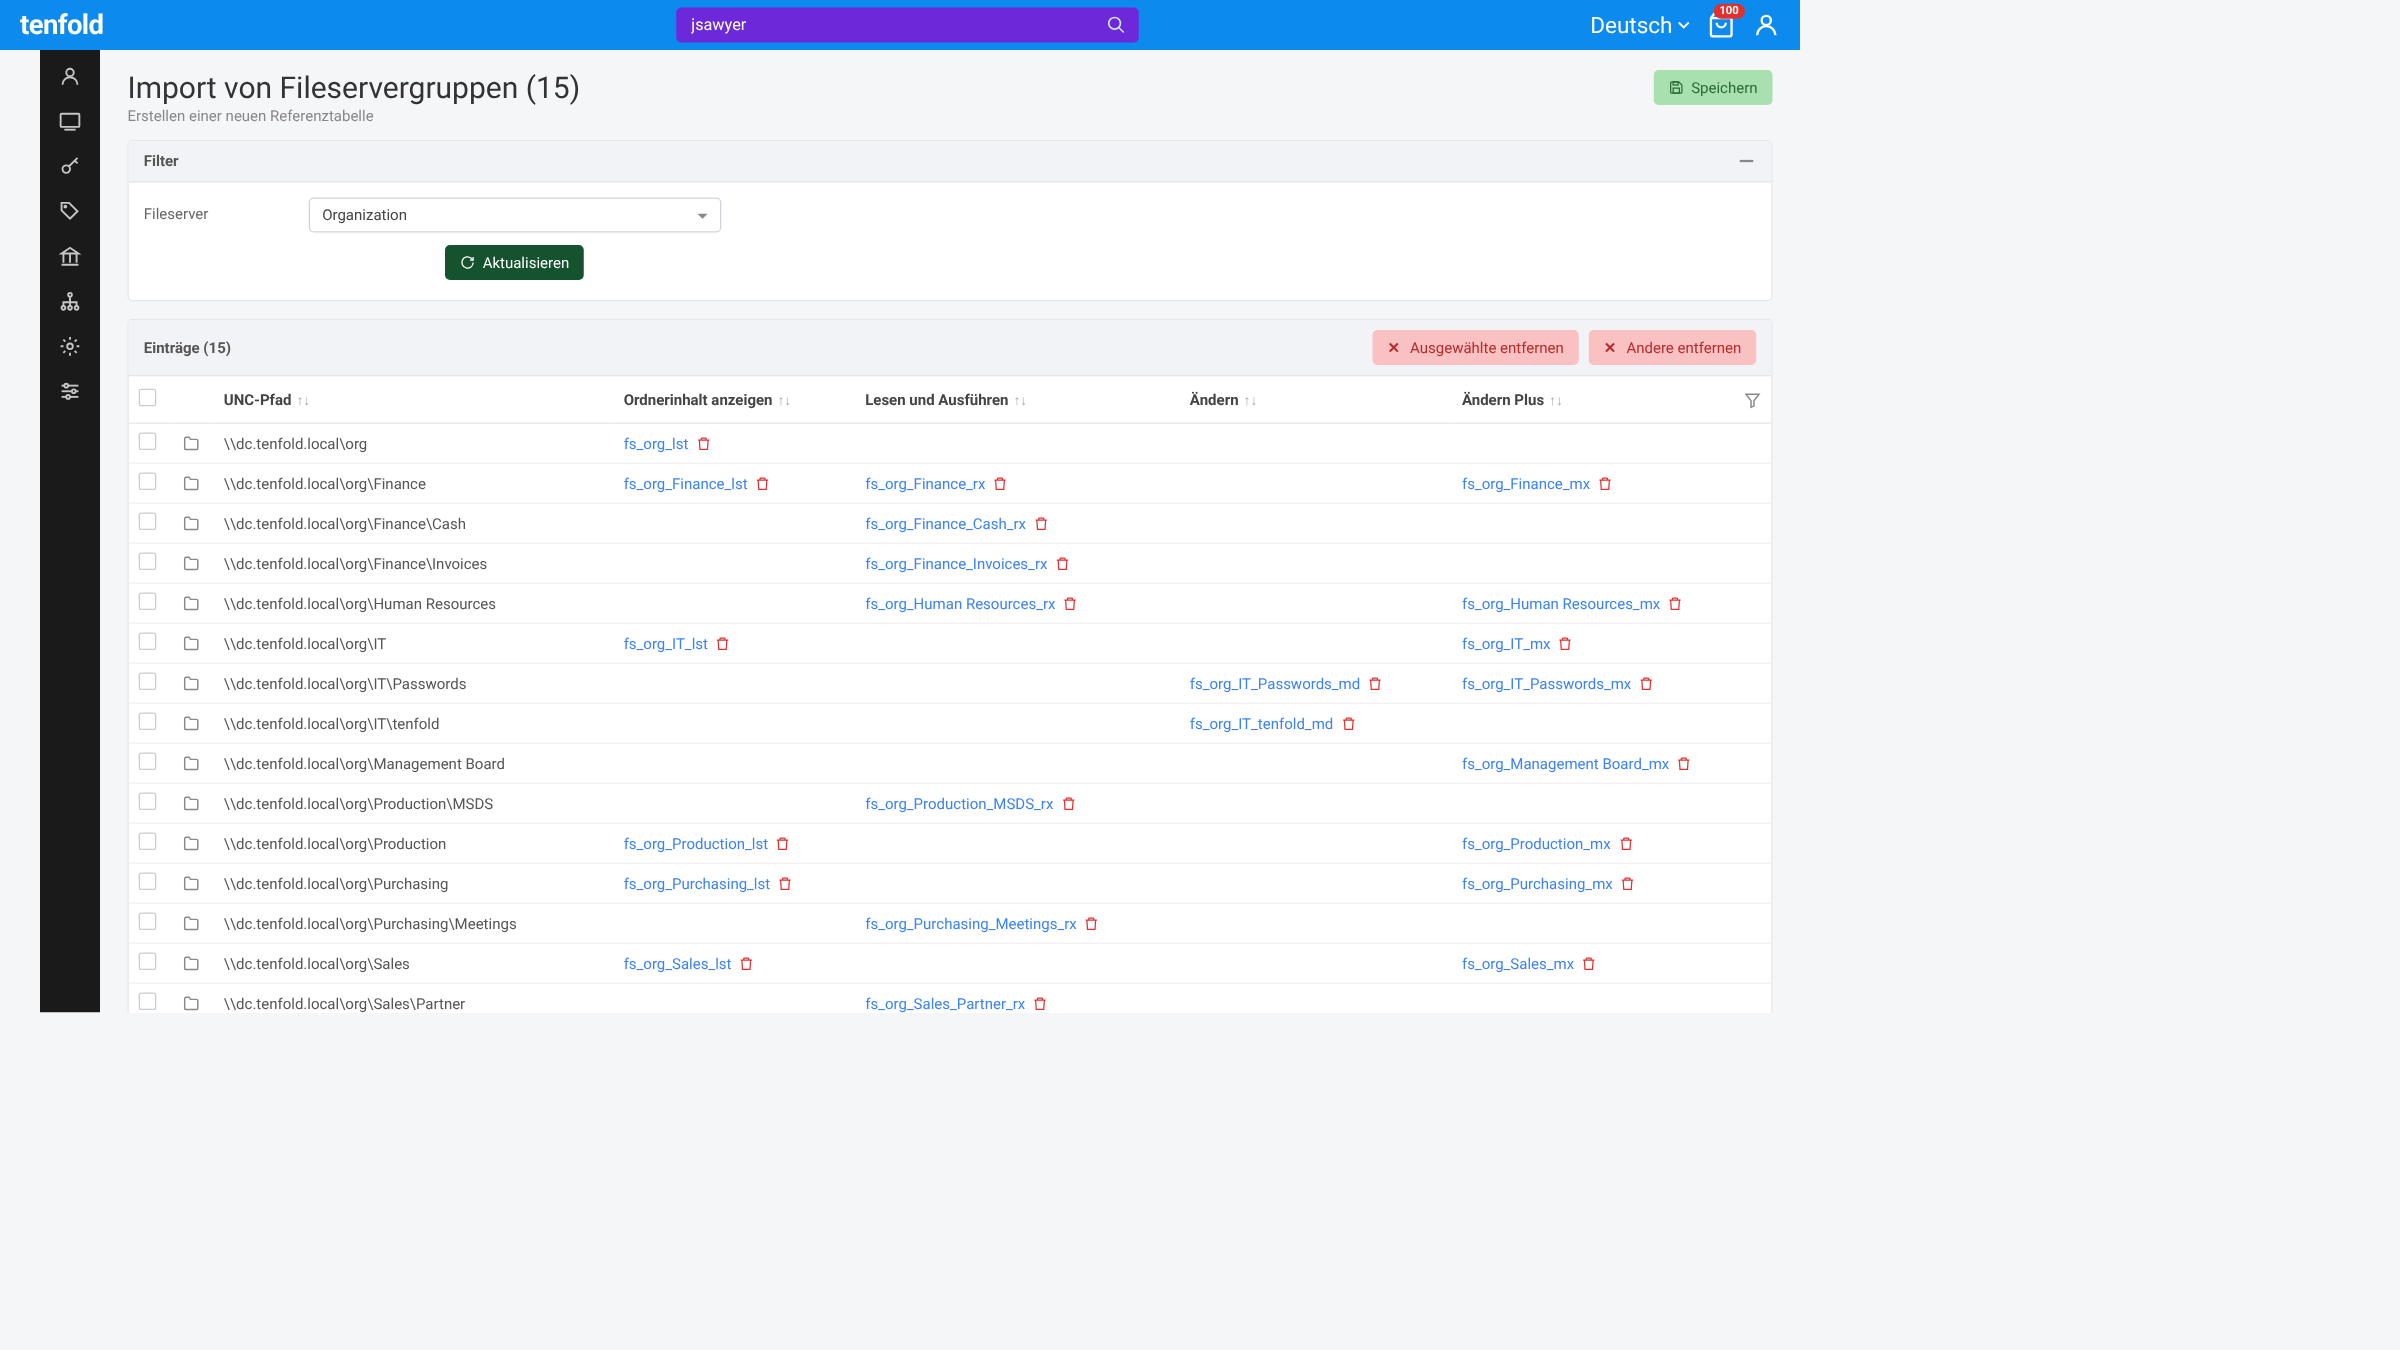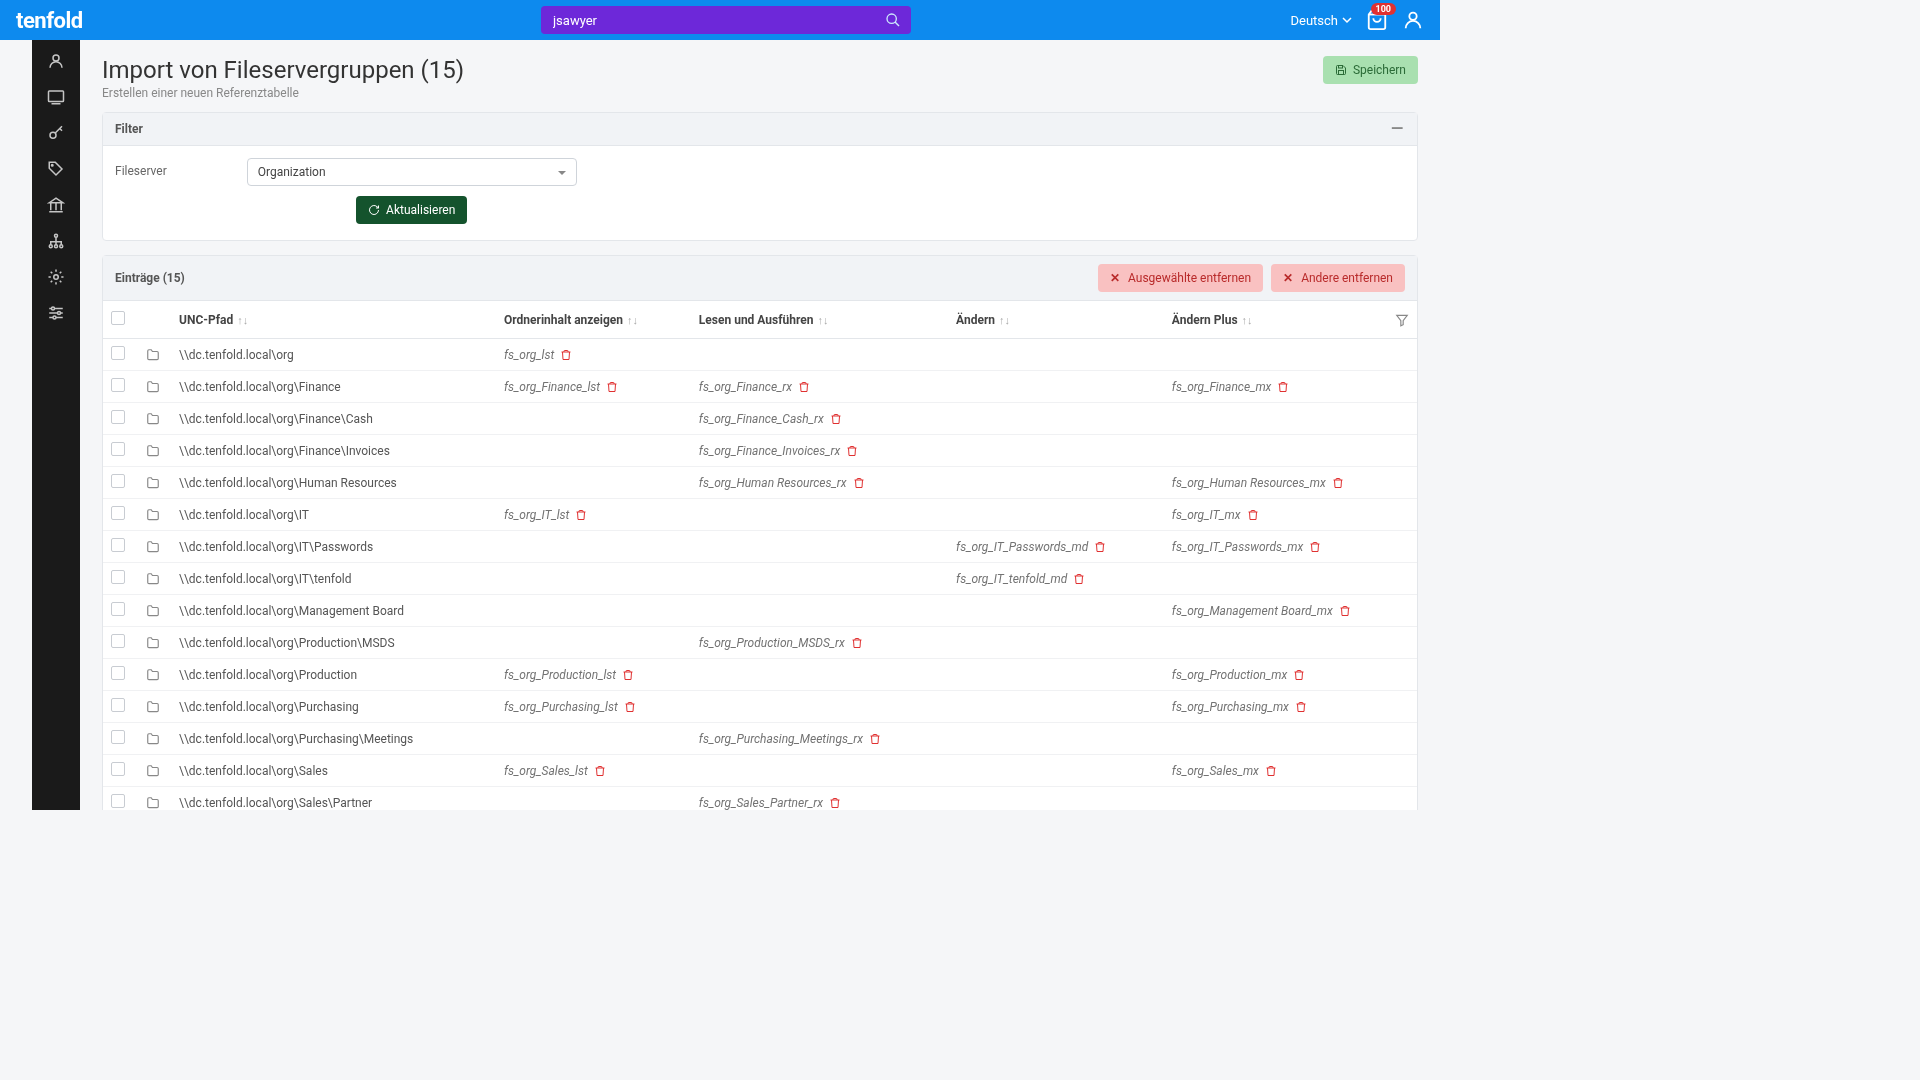--- a/index.html
+++ b/index.html
@@ -4,21 +4,21 @@
 <style>
 * { box-sizing: border-box; margin: 0; padding: 0; font-family: -apple-system, BlinkMacSystemFont, "Segoe UI", Roboto, Arial, sans-serif; }
 body { background: #f5f6f8; width: 1440px; height: 810px; overflow: hidden; }
 .topbar { background: #0d8aee; height: 40px; display: flex; align-items: center; padding: 0 16px; position: relative; }
 .logo { color: #fff; font-size: 22px; font-weight: 700; letter-spacing: -0.5px; }
 .search-wrap { position: absolute; left: 50%; transform: translateX(-50%); }
 .search { background: #6d28d9; border: none; border-radius: 4px; width: 370px; height: 28px; padding: 0 34px 0 12px; color: #fff; font-size: 13px; margin-left: 12px; }
 .search::placeholder { color: #cde9fc; }
 .search-icon { position: absolute; right: 10px; top: 6px; width: 16px; height: 16px; }
 .top-right { margin-left: auto; display: flex; align-items: center; gap: 14px; }
-.lang { color: #fff; font-size: 13px; cursor: pointer; display: flex; align-items: center; gap: 4px; text-align: center; }
+.lang { color: #fff; font-size: 18px; cursor: pointer; display: flex; align-items: center; gap: 4px; text-align: center; }
 .cart-wrap { position: relative; cursor: pointer; }
 .badge { position: absolute; top: -6px; right: -8px; background: #e03131; color: #fff; font-size: 9px; font-weight: 700; border-radius: 8px; padding: 1px 5px; }
 .user-icon, .cart-ic { width: 22px; height: 22px; cursor: pointer; }
 .container { display: flex; height: calc(100% - 40px); padding-left: 32px; }
 .sidebar { background: #1a1a1a; width: 48px; display: flex; flex-direction: column; align-items: center; padding-top: 12px; gap: 18px; }
 .side-ic { width: 18px; height: 18px; cursor: pointer; opacity: 0.75; }
 .main { flex: 1; padding: 16px 22px; overflow: auto; }
 .head-row { display: flex; align-items: flex-start; justify-content: space-between; margin-bottom: 12px; }
 .page-title { font-size: 24px; font-weight: 400; color: #333; }
 .page-sub { font-size: 12px; color: #888; margin-top: 2px; }
@@ -38,21 +38,21 @@
 .entries-title { font-size: 12px; font-weight: 700; color: #555; }
 .entries-actions { display: flex; gap: 8px; }
 table { width: 100%; border-collapse: collapse; font-size: 12px; }
 th { text-align: left; padding: 10px 8px; font-weight: 700; color: #444; border-bottom: 1px solid #e3e6ea; }
 td { padding: 7px 8px; border-bottom: 1px solid #f0f1f3; color: #555; }
 .th-check { width: 34px; }
 .th-icon { width: 34px; }
 .check { width: 14px; height: 14px; border: 1px solid #c8ccd2; border-radius: 2px; display: inline-block; cursor: pointer; }
 .sort { color: #aaa; margin-left: 4px; font-size: 11px; cursor: pointer; }
 .folder-ic { width: 16px; height: 14px; }
-.grp { color: #737373; font-style: italic; }
+.grp { color: #3b82f6; }
 .del { color: #e03131; margin-left: 6px; cursor: pointer; display: inline-flex; }
 .cell { display: flex; align-items: center; }
 .filter-ic { width: 14px; height: 14px; cursor: pointer; float: right; }
 .collapse-ic { width: 14px; cursor: pointer; color: #888; font-size: 16px; line-height: 1; }
 .x-ic { font-weight: 700; margin-right: 2px; }
 svg { display: block; }
 </style>
 </head>
 <body>
 

